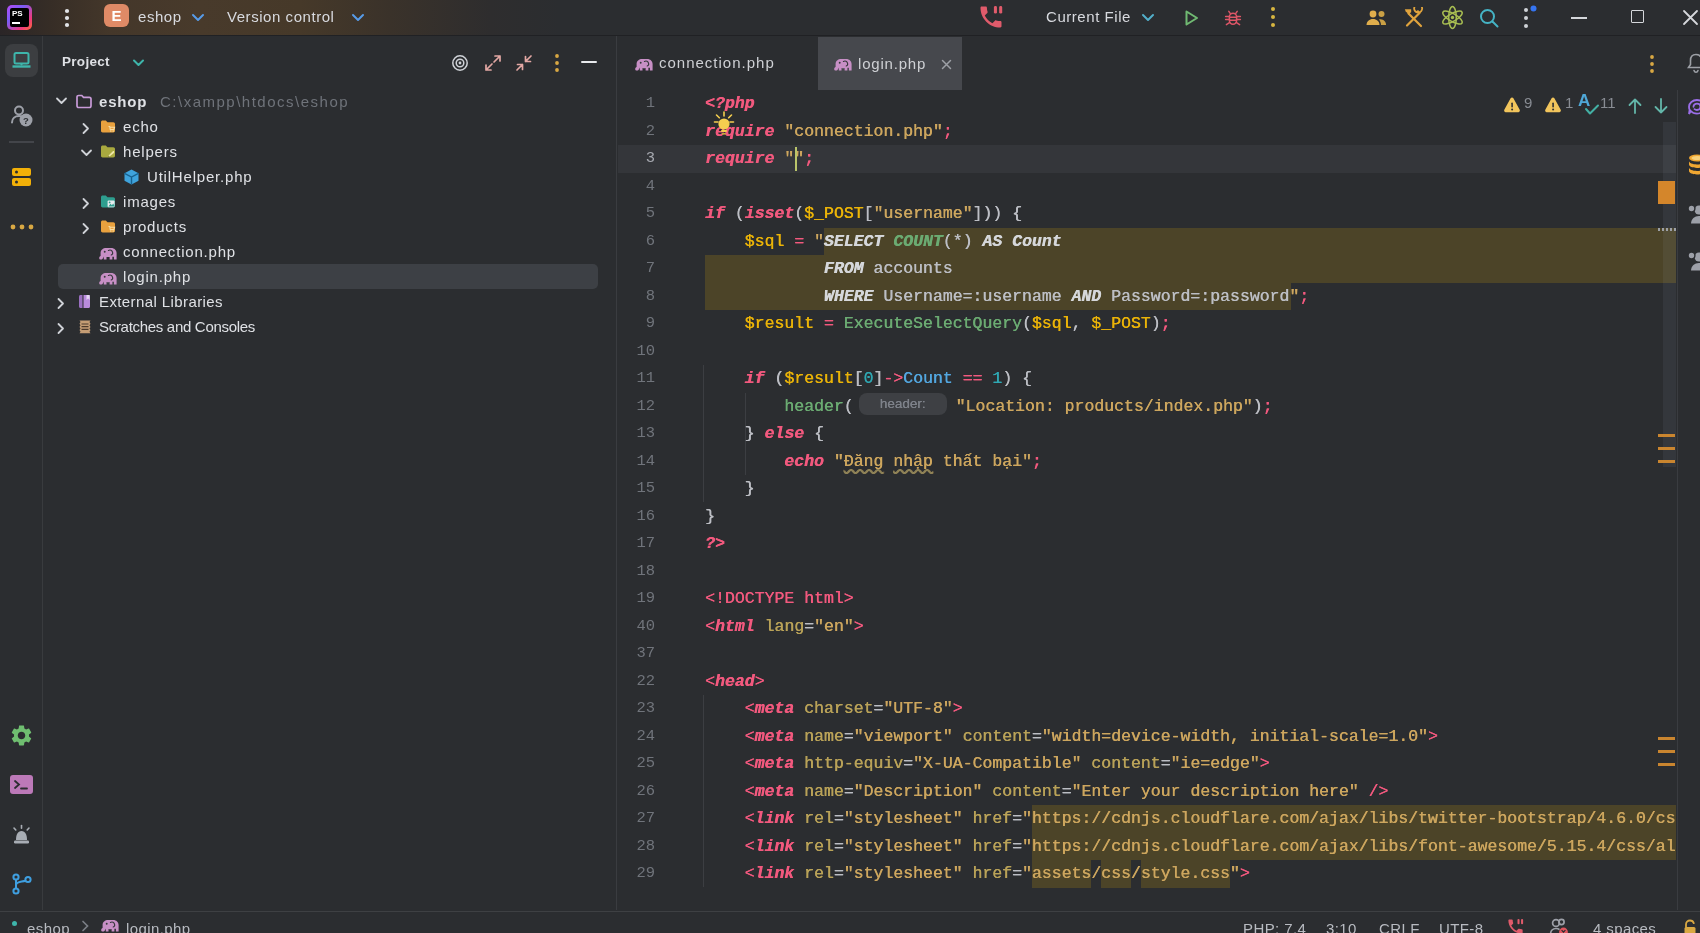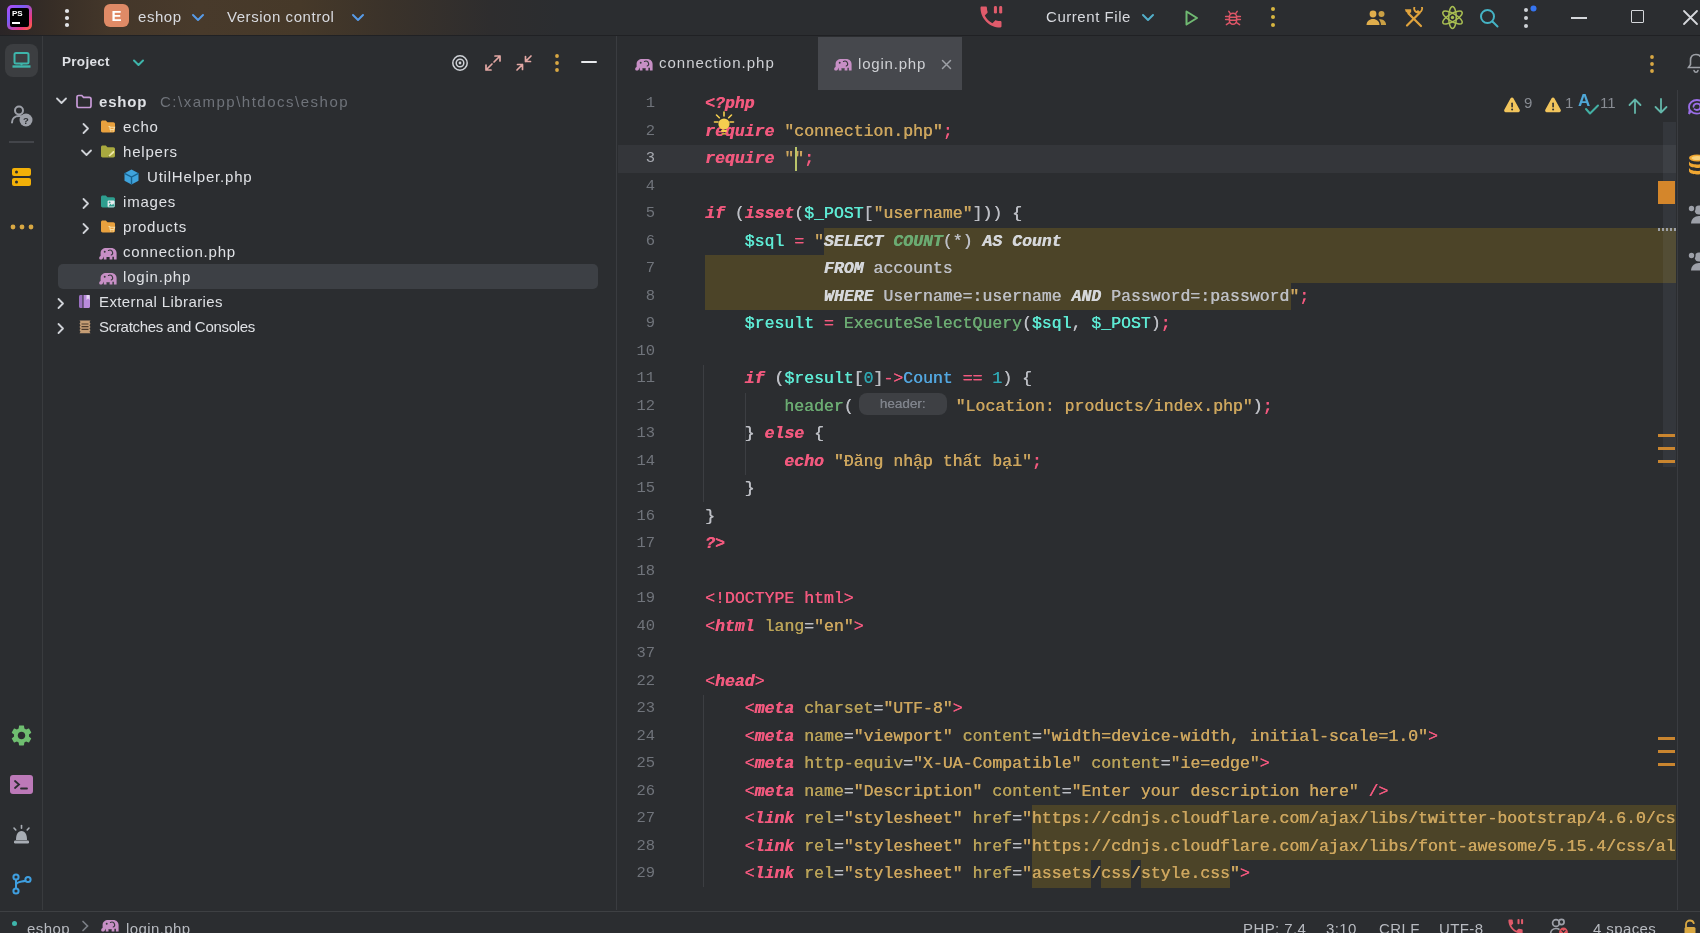--- a/index.html
+++ b/index.html
@@ -21,27 +21,27 @@
 #tabs{position:absolute;left:618px;top:36px;width:1082px;height:54px;background:#2b2d30}
 #code{position:absolute;left:618px;top:90px;width:1058px;height:820px;background:#2b2d30;overflow:hidden}
 .line{position:absolute;left:87px;white-space:pre;font-family:"Liberation Mono",monospace;font-size:16.5px;line-height:27.5px;height:27.5px;color:#bcbec4;text-shadow:.4px 0 0 currentColor}
 .ln{position:absolute;left:0;width:37px;text-align:right;color:#70747b;font-family:"Liberation Mono",monospace;font-size:15.5px;line-height:27.5px;height:27.5px}
 .k{color:#f2597e;font-style:italic;font-weight:bold}
 .r{color:#f2597e}
 .t{color:#f2597e;font-style:italic;font-weight:bold}
 .o{color:#f2597e}
 .s{color:#cda65e}
 .a{color:#b9a258}
-.v{color:#5eead4}
+.v{color:#eab308}
 .f{color:#6bab72}
 .n{color:#2fa8b3}
 .p{color:#53a7e0}
 .q{color:#d5d7da;font-style:italic;font-weight:bold}
 .fq{color:#6bab72;font-style:italic;font-weight:bold}
-.u1{text-decoration-style:wavy;text-decoration-color:#8a8157;text-underline-offset:3px}
+.u1{text-decoration:underline;text-decoration-style:wavy;text-decoration-color:#8a8157;text-underline-offset:3px}
 .olv{position:absolute;background:#4c4428}
 .hint{display:inline-block;background:#3e4044;border-radius:8px;color:#7e828a;font-family:"Liberation Sans",sans-serif;font-size:13.5px;width:88px;height:22px;line-height:22px;text-align:center;vertical-align:middle;margin-left:5px;margin-right:9px;position:relative;top:-2px}
 
 #stripeR{position:absolute;left:1677px;top:90px;width:23px;height:820px;background:#2b2d30;border-left:1px solid #3a3c40}
 
 #status{position:absolute;left:0;top:911px;width:1700px;height:22px;background:#2b2d30;border-top:1px solid #3e4043}
 .st{position:absolute;top:8px;color:#b8bbc1;font-size:15px;letter-spacing:.4px}
 .guide{position:absolute;width:1px;background:#3c3e42}
 </style>
 </head>

